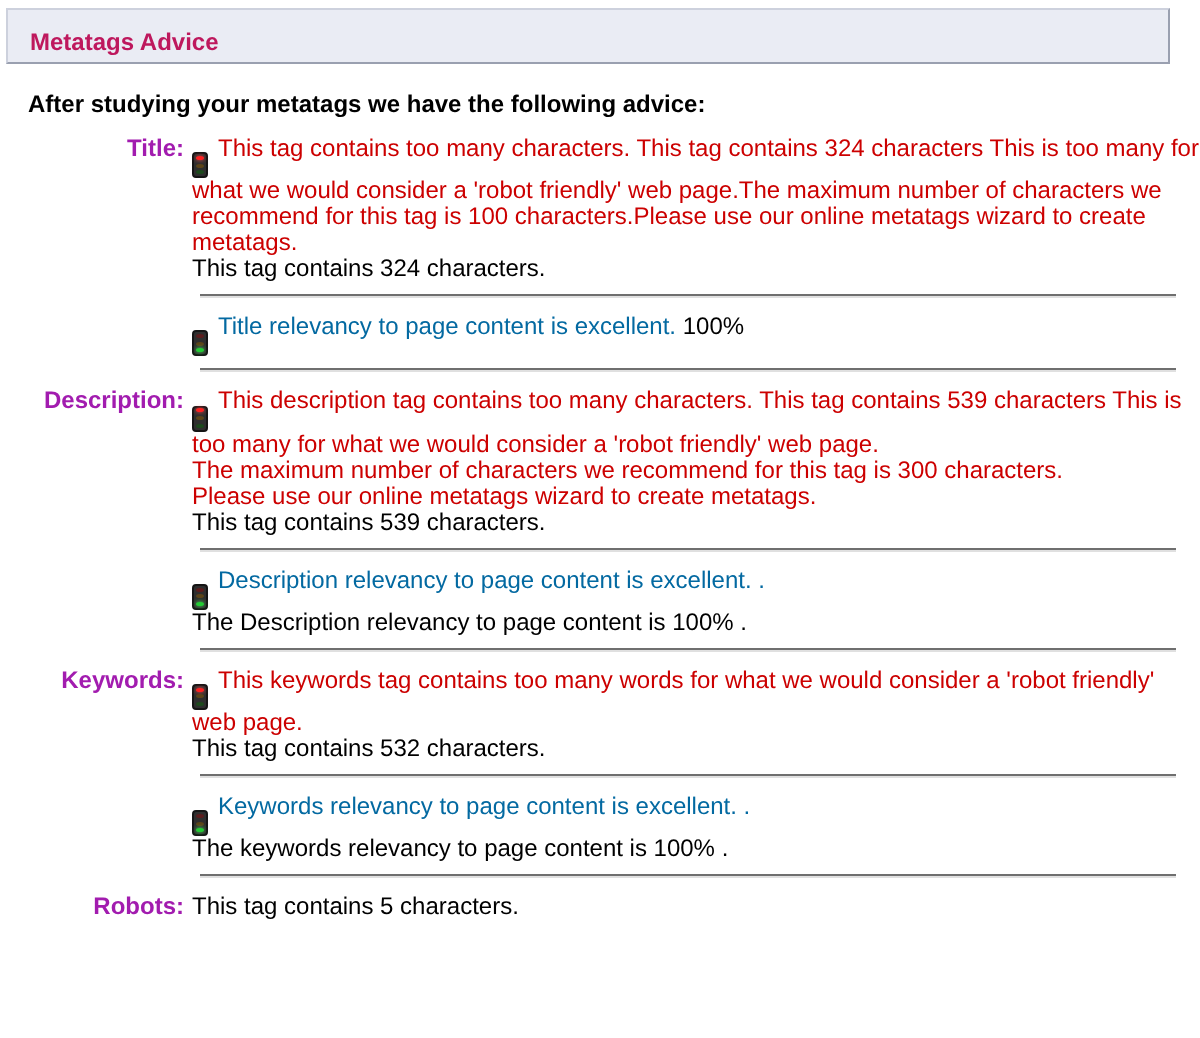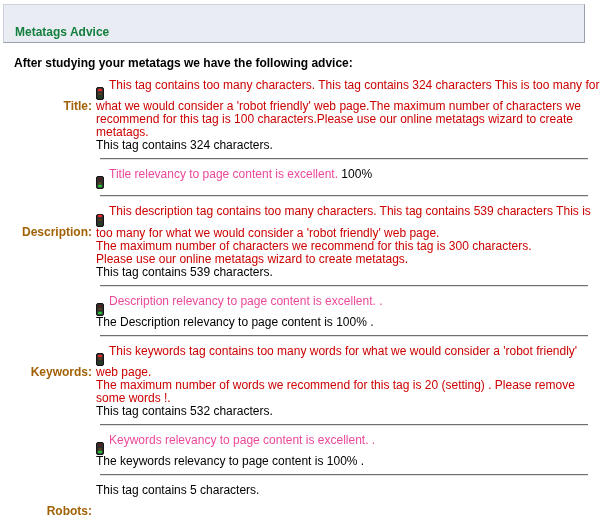--- a/index.html
+++ b/index.html
@@ -11,45 +11,44 @@
     font-size: 12px;
     line-height: 13px;
     color: #000000;
   }
   .header-bar {
     margin: 4px 15px 0 3px;
     background: #eaecf4;
     border: 1px solid #cdd1dd;
     border-right-color: #9aa0b0;
     border-bottom-color: #9aa0b0;
-    padding: 21px 10px 3px 11px;
+    padding: 10px 10px 3px 11px;
     font-weight: bold;
     font-size: 12px;
-    color: #15803d;
+    color: #be185d;
   }
   .intro {
     margin: 14px 14px 9px 14px;
     font-weight: bold;
   }
   .row { display: flex; }
   .label-cell {
     width: 96px;
     min-width: 96px;
     text-align: right;
     font-weight: bold;
     padding-right: 4px;
-    color: #a16207;
-    margin-top: 21px;
+    color: #a21caf;
   }
   .content-cell {
     flex: 1;
     margin-right: 0;
   }
   .red-text   { color: #cc0000; }
-  .green-text { color: #ec4899; }
+  .green-text { color: #0369a1; }
   .plain-line { color: #000000; }
   hr.rule {
     border: 0;
     height: 2px;
     border-top: 1px solid #6f6f6f;
     border-bottom: 1px solid #e0e0e0;
     margin: 6px 12px 8px 100px;
   }
   
   .tl {
@@ -134,21 +133,20 @@
 <hr class="rule">
 
 <div class="row">
   <div class="label-cell">Keywords:</div>
   <div class="content-cell">
     <div><span class="tl red">
           <b class="top"></b>
           <b class="mid"></b>
           <b class="bot"></b>
         </span><span class="red-text">This keywords tag contains too many words for what we would consider a 'robot friendly' web page.</span></div>
-    <div class="red-text">The maximum number of words we recommend for this tag is 20 (setting) . Please remove some words !.</div>
     <div class="plain-line">This tag contains 532 characters.</div>
   </div>
 </div>
 <hr class="rule">
 
 <div class="row">
   <div class="label-cell"></div>
   <div class="content-cell">
     <div><span class="tl green">
           <b class="top"></b>

